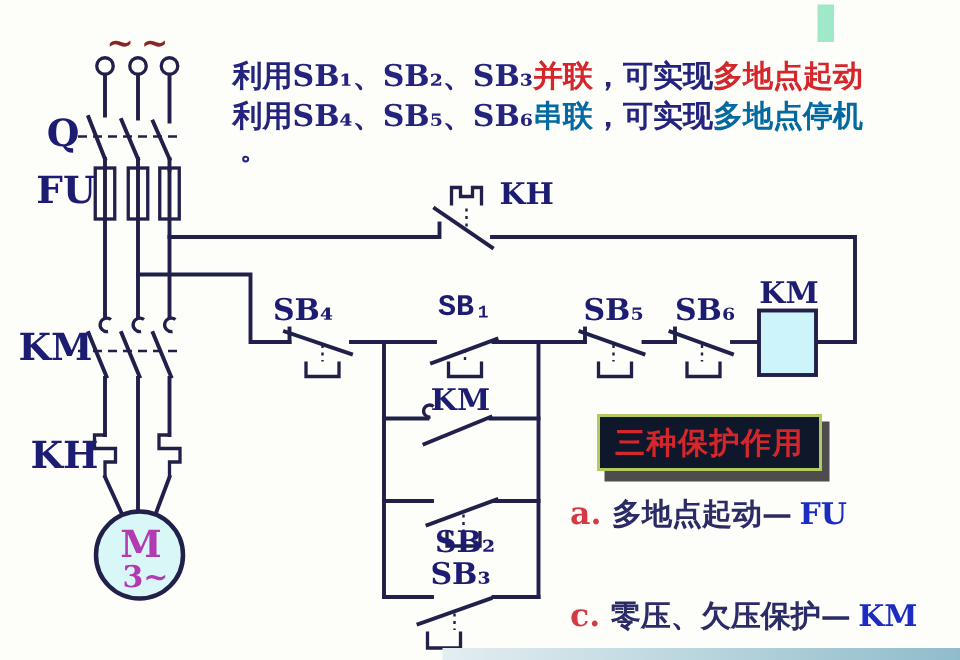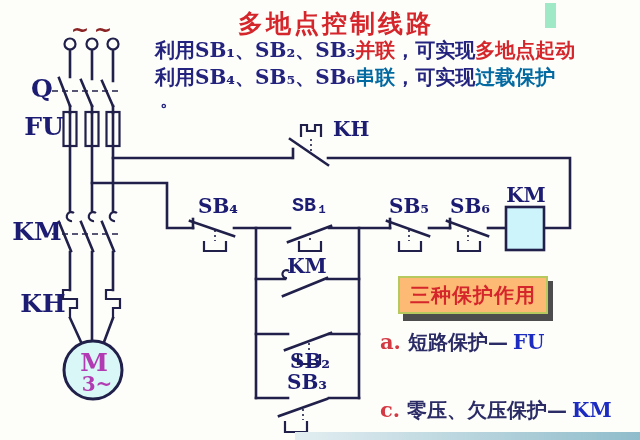--- a/index.html
+++ b/index.html
@@ -35,21 +35,21 @@
   .hline{
     position:absolute; left:155px; font-size:20px; font-weight:bold;
     font-family:"DejaVu Serif", serif; white-space:nowrap; line-height:1.15;
   }
   .navy{color:#24247e;} .red{color:#d5262b;} .green{color:#0369a1;}
   #period{position:absolute; left:160px; top:88px; color:#24247e;
     font-size:18px; font-weight:bold; font-family:"DejaVu Serif", serif;}
   #box-shadow{position:absolute; left:403px; top:281px; width:150px; height:40px; background:#4d4d4d;}
   #prot-box{
     position:absolute; left:398px; top:276px; width:150px; height:38px;
-    background:#fdba74; border:2px solid #b6c95e; box-sizing:border-box;
+    background:#0f172a; border:2px solid #b6c95e; box-sizing:border-box;
     display:flex; align-items:center; justify-content:center;
   }
   #prot-box .bt{
     color:#d5262b; font-size:20px; font-weight:bold;
     font-family:"DejaVu Serif", serif; letter-spacing:1px; white-space:nowrap;
   }
   .prow{
     position:absolute; left:380px; font-family:"DejaVu Serif", serif;
     font-weight:bold; white-space:nowrap; line-height:1;
   }
@@ -178,43 +178,42 @@
   <div class="lbl tilde" style="left:80px; top:18px;">~</div>
   <div class="lbl tilde" style="left:103px; top:18px;">~</div>
 
   <div class="lbl big" style="left:42px; top:76px;">Q</div>
   <div class="lbl big" style="left:44px; top:114px;">FU</div>
   <div class="lbl big" style="left:37px; top:219px;">KM</div>
   <div class="lbl big" style="left:43px; top:291px;">KH</div>
   <div class="lbl big magenta" style="left:94px; top:350px;">M</div>
   <div class="lbl mid magenta" style="left:97px; top:374px;">3~</div>
   <div class="lbl-l mid" style="left:333px; top:119px;">KH</div>
-  <div class="lbl mid" style="left:218px; top:196px;">SB₄</div>
+  <div class="lbl mid" style="left:202px; top:196px;">SB₄</div>
   <div class="lbl mid" style="left:310px; top:196px;font-family:Liberation Mono, monospace;">SB₁</div>
   <div class="lbl mid" style="left:409px; top:196px;">SB₅</div>
   <div class="lbl mid" style="left:470px; top:196px;">SB₆</div>
   <div class="lbl mid" style="left:526px; top:185px;">KM</div>
   <div class="lbl mid" style="left:307px; top:256px;">KM</div>
   <div class="lbl mid" style="left:310px; top:307px;margin-top:44px;">SB₂</div>
   <div class="lbl mid" style="left:307px; top:372px;">SB₃</div>
 
-  <div id="title">多地点控制线路</div>
   <div class="hline" style="top:39px;">
     <span class="navy">利用SB₁、SB₂、SB₃</span><span class="red">并联</span><span class="navy">，可实现</span><span class="red">多地点起动</span>
   </div>
   <div class="hline" style="top:66px;">
-    <span class="navy">利用SB₄、SB₅、SB₆</span><span class="green">串联</span><span class="navy">，可实现</span><span class="green">过载保护</span>
+    <span class="navy">利用SB₄、SB₅、SB₆</span><span class="green">串联</span><span class="navy">，可实现</span><span class="green">多地点停机</span>
   </div>
   <div id="period">。</div>
 
   <div id="box-shadow"></div>
   <div id="prot-box">
     <span class="bt">三种保护作用</span>
   </div>
 
   <div class="prow" style="top:331px;">
-    <span class="marker">a.</span><span class="ptext">短路保护—</span><span class="pdev">FU</span>
+    <span class="marker">a.</span><span class="ptext">多地点起动—</span><span class="pdev">FU</span>
   </div>
   <div class="prow" style="top:399px;">
     <span class="marker">c.</span><span class="ptext">零压、欠压保护—</span><span class="pdev">KM</span>
   </div>
 
 </div>
 
 </body></html>

